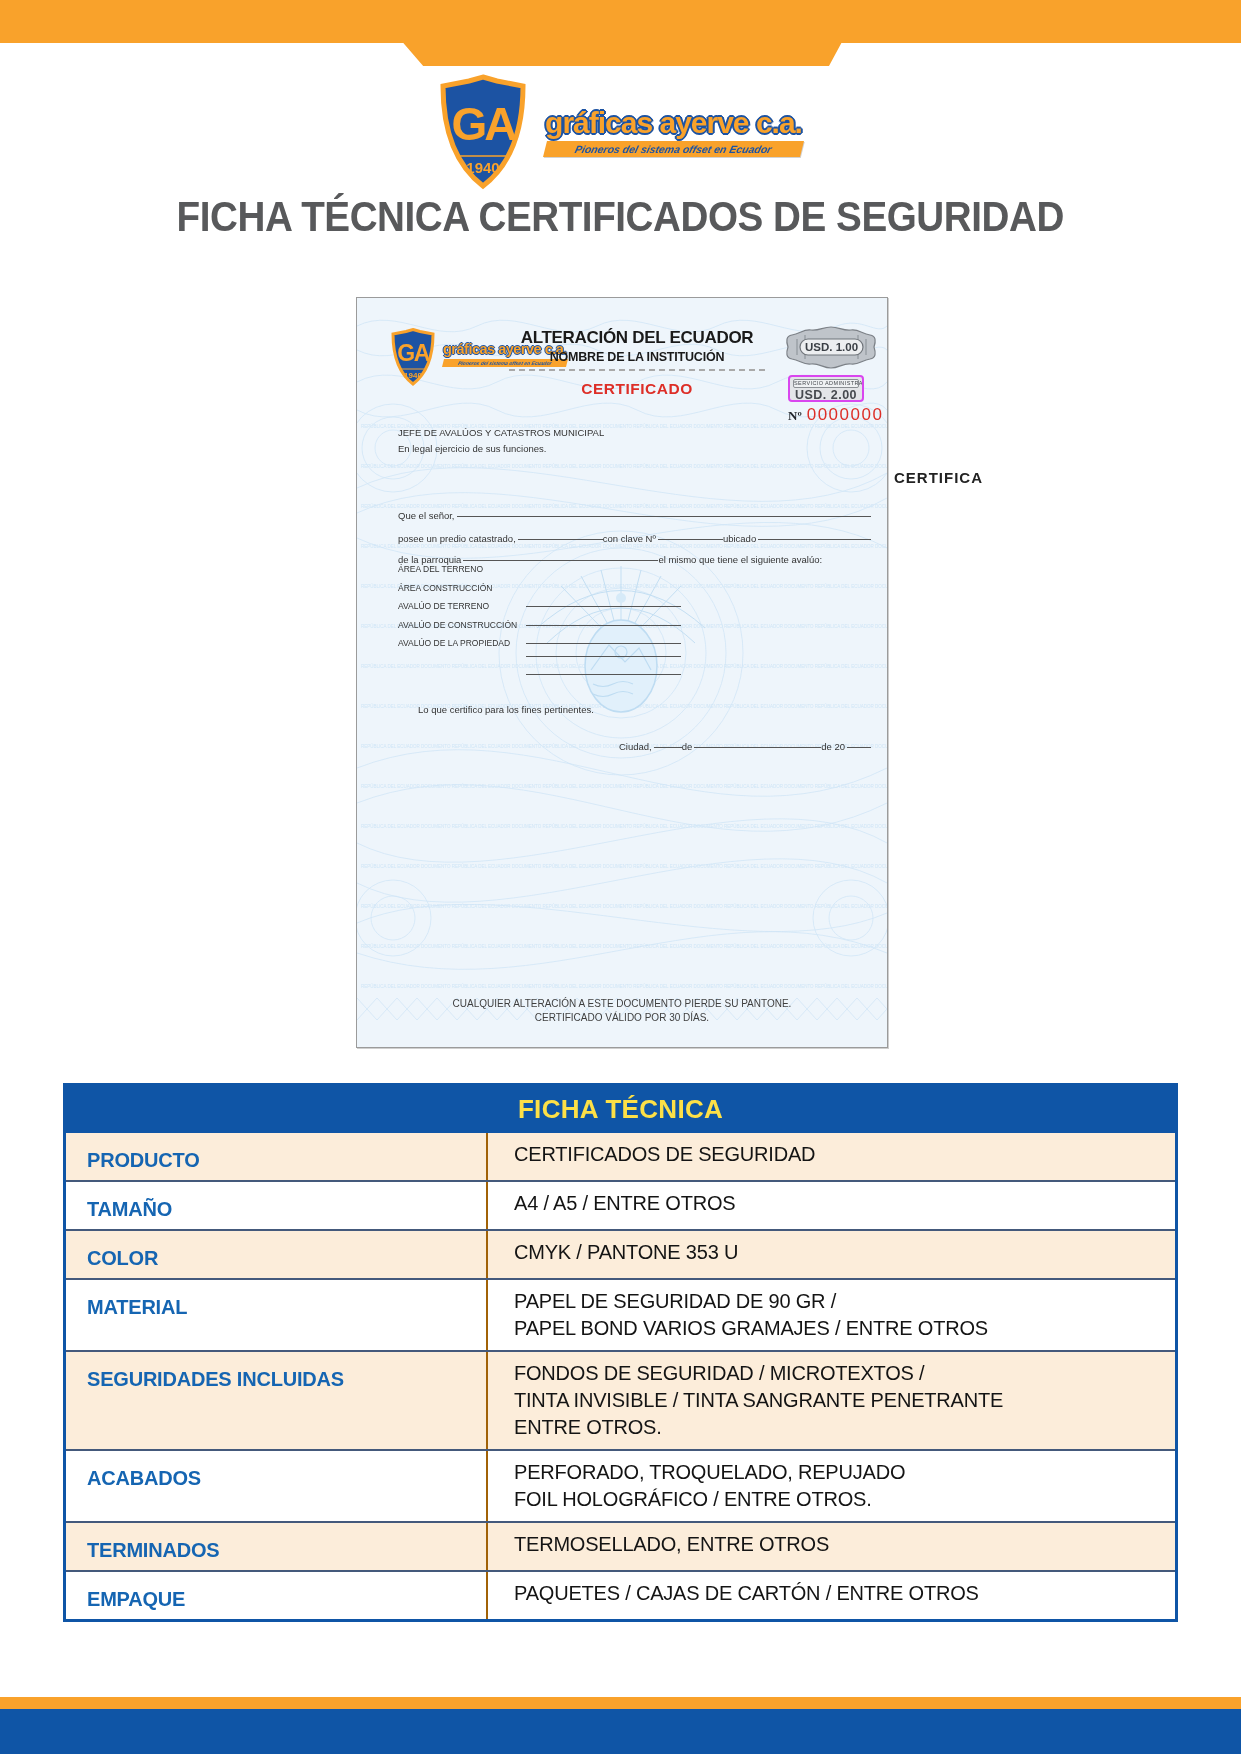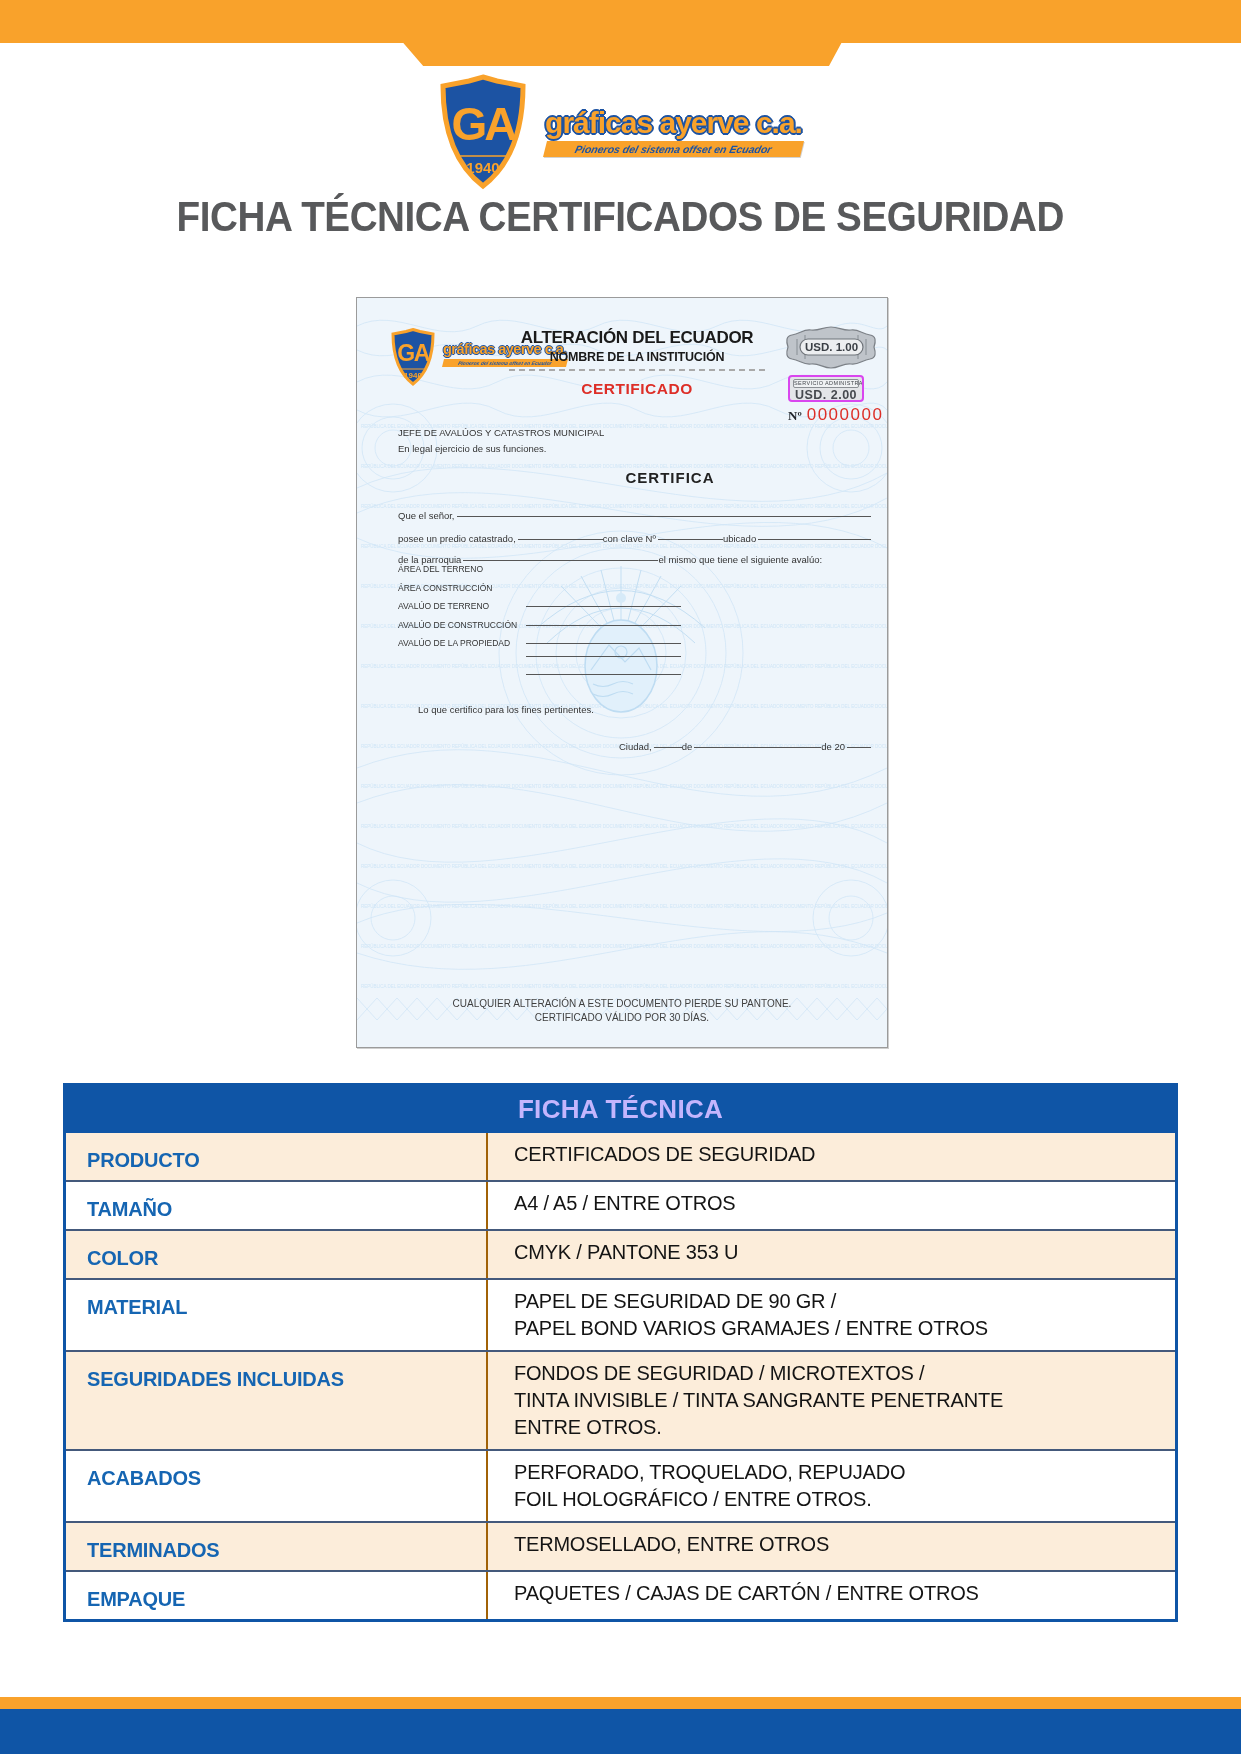--- a/index.html
+++ b/index.html
@@ -45,41 +45,41 @@
 
   .stamp1{left:428px;top:27px;width:93px;height:45px;}
   .stamp2{left:431px;top:77px;width:76px;height:27px;background:#e3e5e8;border:2px solid #d946ef;border-radius:4px;box-sizing:border-box;text-align:center;overflow:hidden;}
   .stamp2 .s2a{font-size:5.5px;color:#45494e;letter-spacing:.4px;border:1px solid #8b8f94;border-radius:2px;margin:2px 3px 0 3px;line-height:7px;background:#eff1f3;white-space:nowrap;}
   .stamp2 .s2b{font-size:12.5px;font-weight:bold;color:#45494e;line-height:14px;letter-spacing:.5px;}
   .serial{left:431px;top:107px;width:95px;display:flex;align-items:baseline;gap:5px;}
   .serial .nlabel{font-family:"Liberation Serif",serif;font-size:13px;font-weight:bold;color:#22252b;}
   .serial .nvalue{font-size:17px;color:#DD2E27;letter-spacing:1.5px;}
 
   .cert-officer{left:41px;top:127px;font-size:9.5px;color:#333;line-height:16px;}
-  .cert-certifica{left:0;top:171px;width:626px;text-align:center;font-size:15px;font-weight:bold;color:#222;letter-spacing:1px;}
+  .cert-certifica{left:0;top:171px;width:626px;text-align:right;font-size:15px;font-weight:bold;color:#222;letter-spacing:1px;}
 
   .cline{left:41px;right:16px;display:flex;align-items:baseline;font-size:9.5px;color:#333;}
   .cline .fill{flex:1 1 auto;border-bottom:1px solid #555;height:1px;transform:translateY(-2px);}
   .cline .f85{flex:0 0 85px;} .cline .f65{flex:0 0 65px;} .cline .f195{flex:0 0 195px;}
   .cline .f28{flex:0 0 28px;} .cline .f24{flex:0 0 24px;}
   .cline .t{white-space:nowrap;padding-right:2px;}
   .l1{top:212px;} .l2{top:235px;} .l3{top:256px;}
 
   .cert-fields{left:41px;top:266px;width:448px;}
   .cf-row{display:flex;align-items:baseline;height:18.5px;font-size:8.5px;color:#333;}
   .cf-label{flex:0 0 128px;white-space:nowrap;}
   .cf-line{flex:0 0 155px;border-bottom:1px solid #555;height:1px;transform:translateY(-2px);}
 
   .cert-closing{left:41px;top:406px;font-size:9.5px;color:#333;padding-left:20px;}
   .dateline{left:262px;right:16px;top:443px;}
   .cert-validity{left:0;bottom:22px;width:530px;text-align:center;font-size:10px;color:#3f3f3f;line-height:14px;}
 
   
   .spec-table{left:63px;top:1083px;width:1115px;border:3px solid #0F55A6;box-sizing:border-box;background:#fff;}
-  .t-head{background:#0F55A6;color:#c4b5fd;text-align:center;font-size:26px;font-weight:bold;line-height:47px;height:47px;letter-spacing:.3px;}
+  .t-head{background:#0F55A6;color:#fde047;text-align:center;font-size:26px;font-weight:bold;line-height:47px;height:47px;letter-spacing:.3px;}
   .t-row{display:flex;background:#fff;}
   .t-row.cream{background:#FCEDDA;}
   .t-row + .t-row{border-top:2px solid #44597B;}
   .t-label{flex:0 0 420px;box-sizing:border-box;padding:8px 0 8px 21px;font-size:20px;font-weight:bold;color:#1565B2;letter-spacing:-.2px;margin-top:8px;}
   .t-value{flex:1 1 auto;box-sizing:border-box;border-left:2px solid #a16207;padding:8px 10px 8px 26px;font-size:20px;color:#141414;line-height:27px;white-space:pre-line;letter-spacing:-.2px;}
 
   
   .footer-orange{left:0;top:1697px;width:1241px;height:12px;background:#F9A22B;}
   .footer-blue{left:0;top:1709px;width:1241px;height:45px;background:#0F55A6;}
 </style>

